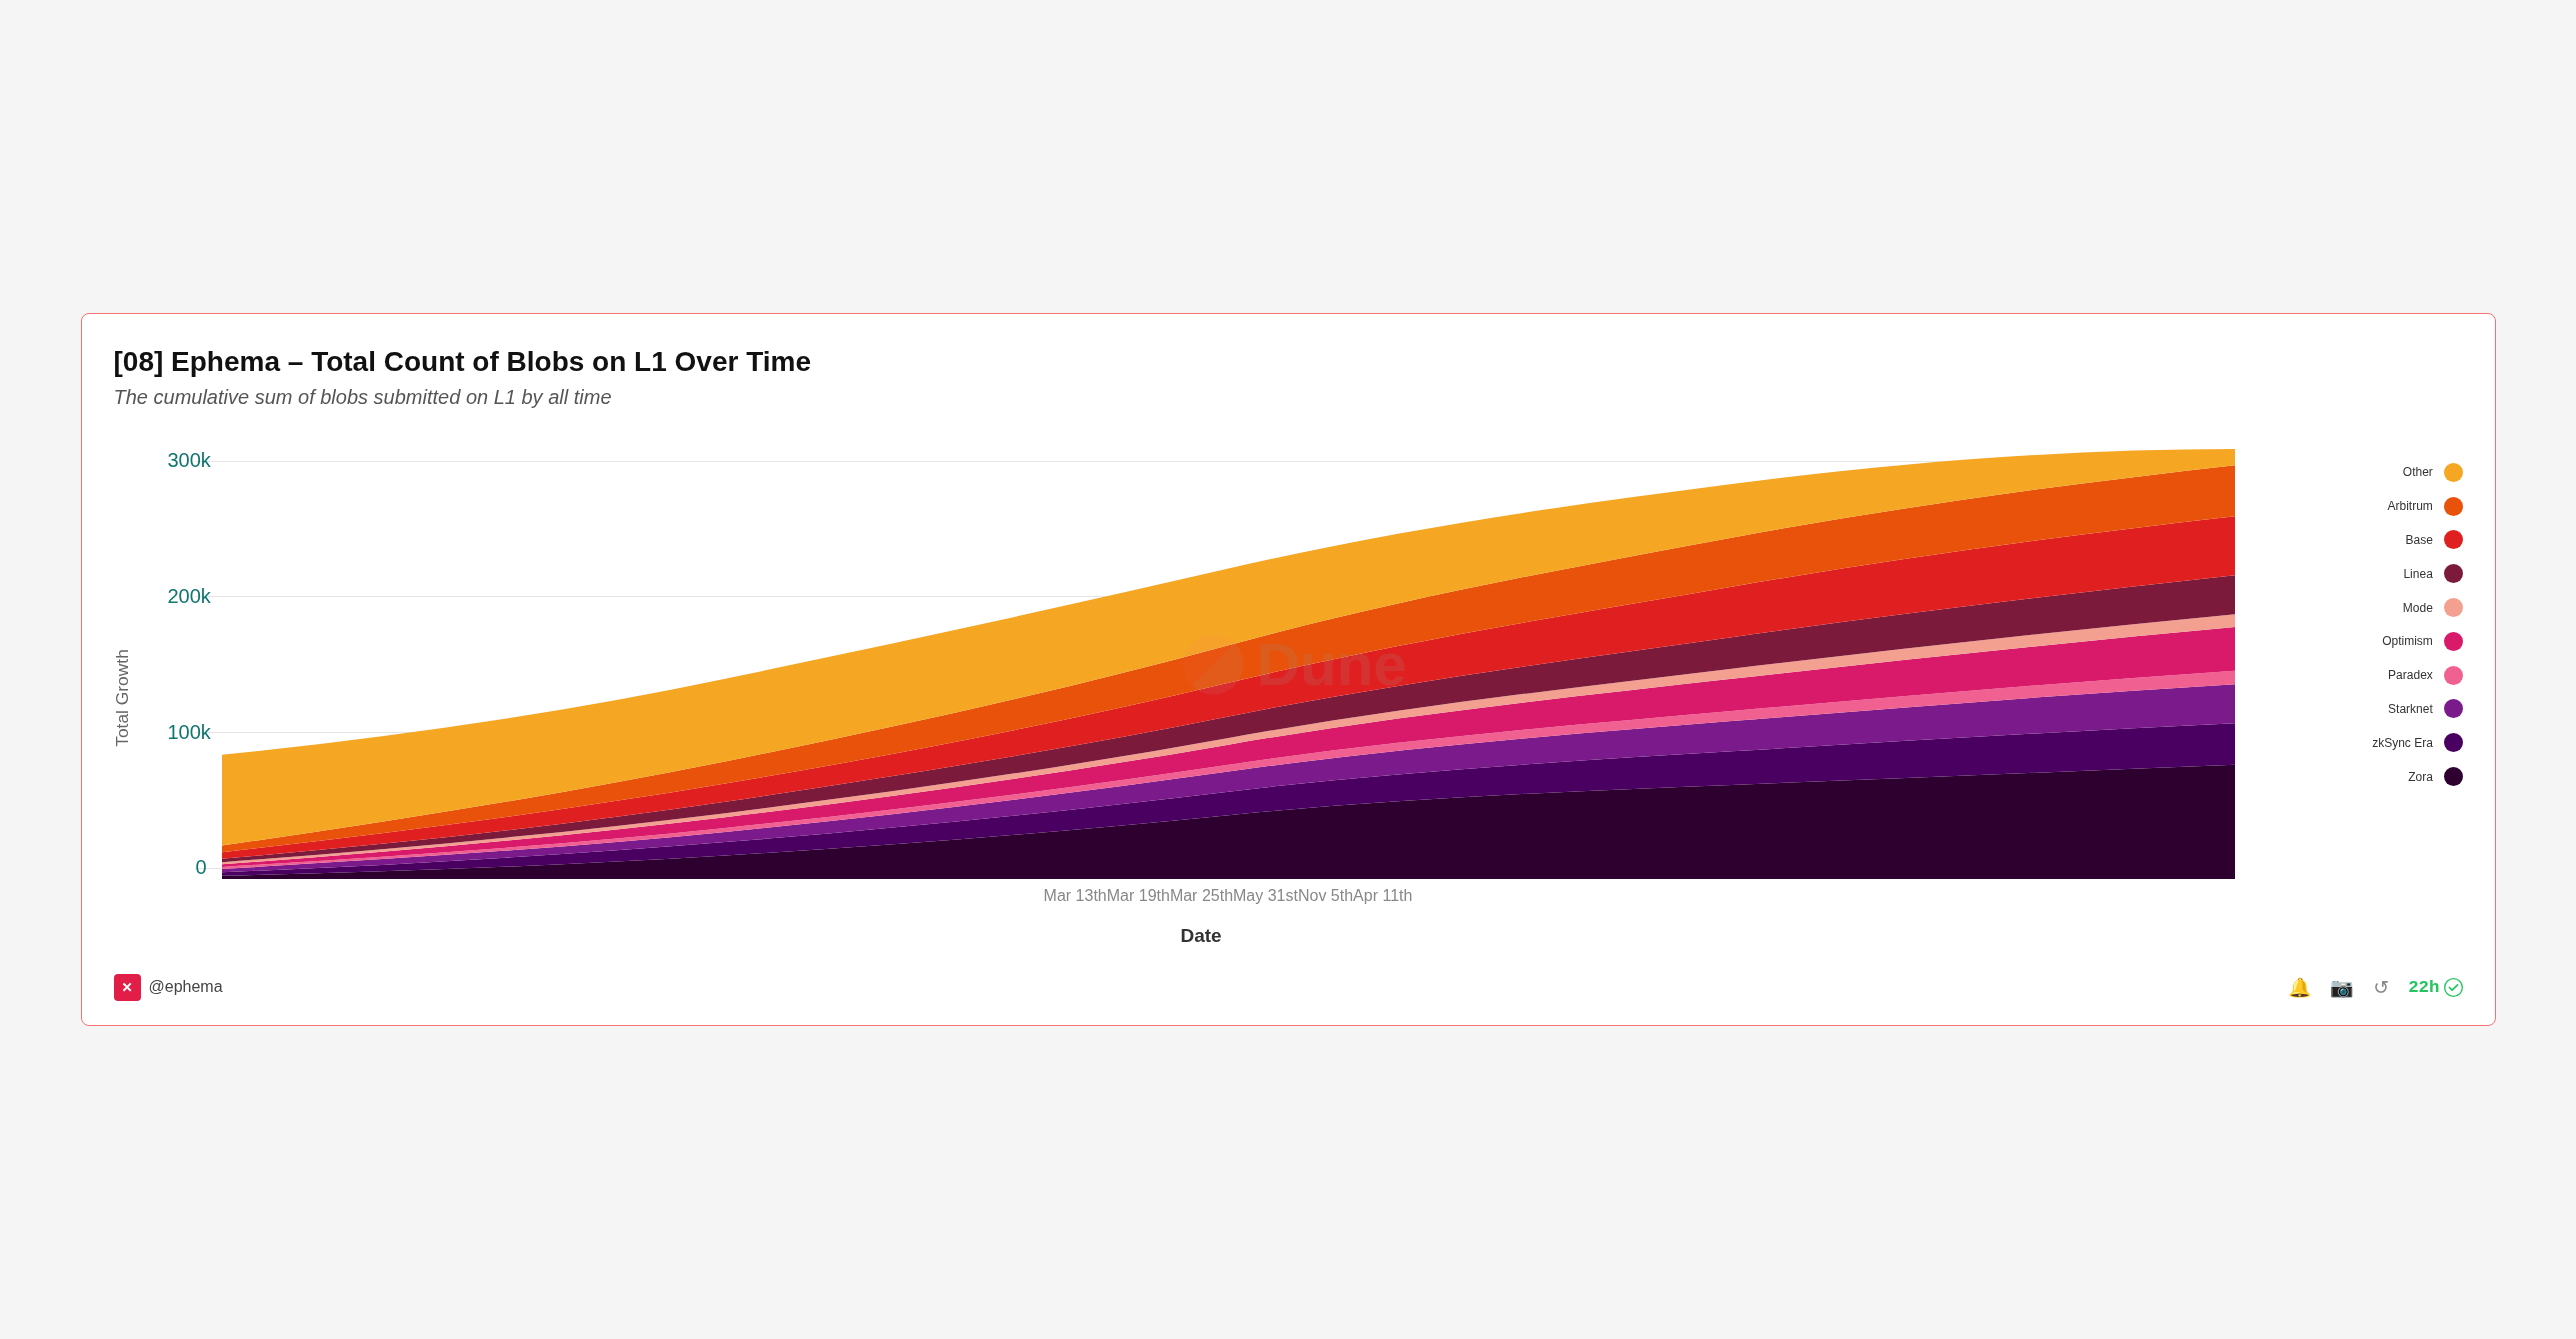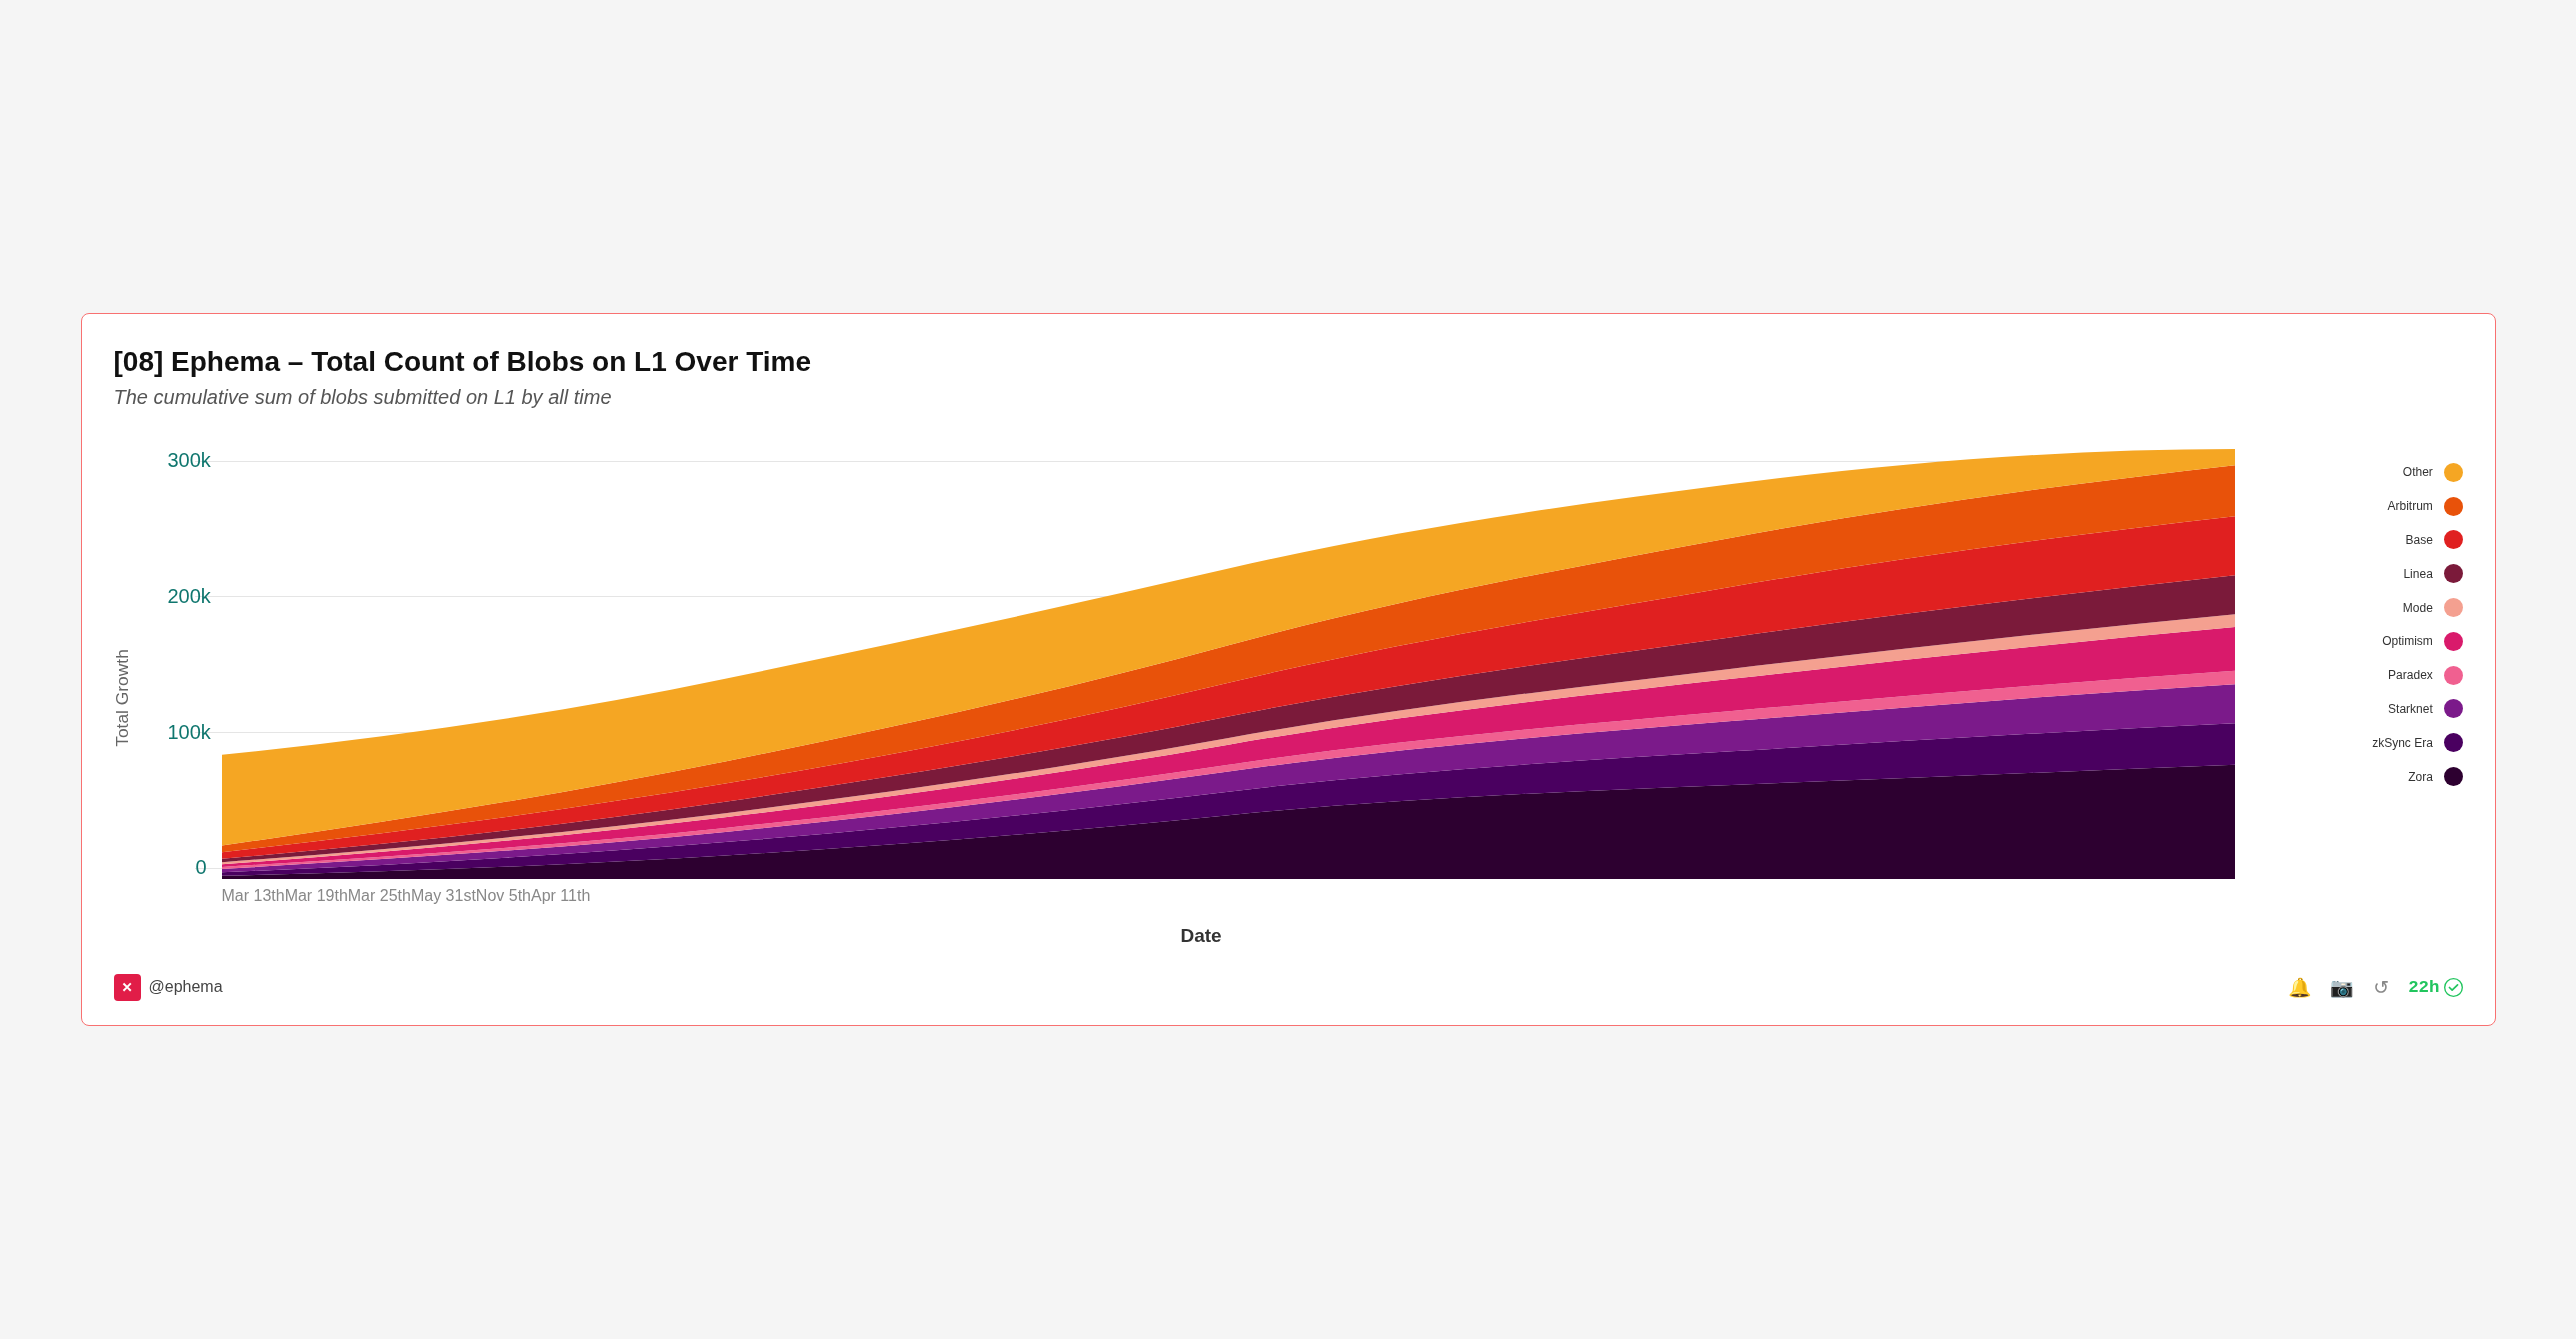--- a/index.html
+++ b/index.html
@@ -95,21 +95,21 @@
       width: 100%;
       height: 100%;
     }
     .x-axis {
       position: absolute;
       bottom: 0;
       left: 54px;
       right: 0;
       height: 40px;
       display: flex;
-      justify-content: flex-start;
+      justify-content: center;
       align-items: flex-start;
       padding-top: 8px;
     }
     .x-label {
       font-size: 16px;
       color: #888;
       text-align: center;
     }
     .x-axis-title {
       text-align: center;
@@ -233,20 +233,24 @@
           <div class="grid-line">
             <span class="grid-label">100k</span>
           </div>
           <div class="grid-line">
             <span class="grid-label">0</span>
           </div>
         </div>
 
         <div class="chart-svg-container">
           
+          <div class="dune-watermark">
+            <div class="watermark-logo"></div>
+            <span>Dune</span>
+          </div>
           <svg viewBox="0 0 1200 640" preserveAspectRatio="none" xmlns="http://www.w3.org/2000/svg">
 
             <path d="M0,640 L0,635 C100,630 200,620 300,605 C400,590 500,570 600,545 C700,520 800,510 900,500 C1000,490 1100,480 1200,470 L1200,640 Z" fill="#2d0030"></path>
 
             <path d="M0,640 L0,630 C100,620 200,605 300,585 C400,565 500,540 600,510 C700,480 800,465 900,450 C1000,435 1100,420 1200,408 L1200,470 C1100,480 1000,490 900,500 C800,510 700,520 600,545 C500,570 400,590 300,605 C200,620 100,630 0,635 Z" fill="#4a0060"></path>
 
             <path d="M0,640 L0,625 C100,610 200,595 300,570 C400,545 500,515 600,480 C700,445 800,425 900,405 C1000,385 1100,365 1200,350 L1200,408 C1100,420 1000,435 900,450 C800,465 700,480 600,510 C500,540 400,565 300,585 C200,605 100,620 0,630 Z" fill="#7b1a8a"></path>
 
             <path d="M0,640 L0,622 C100,607 200,590 300,564 C400,538 500,507 600,470 C700,433 800,412 900,390 C1000,368 1100,347 1200,330 L1200,350 C1100,365 1000,385 900,405 C800,425 700,445 600,480 C500,515 400,545 300,570 C200,595 100,610 0,625 Z" fill="#f06090"></path>
 

